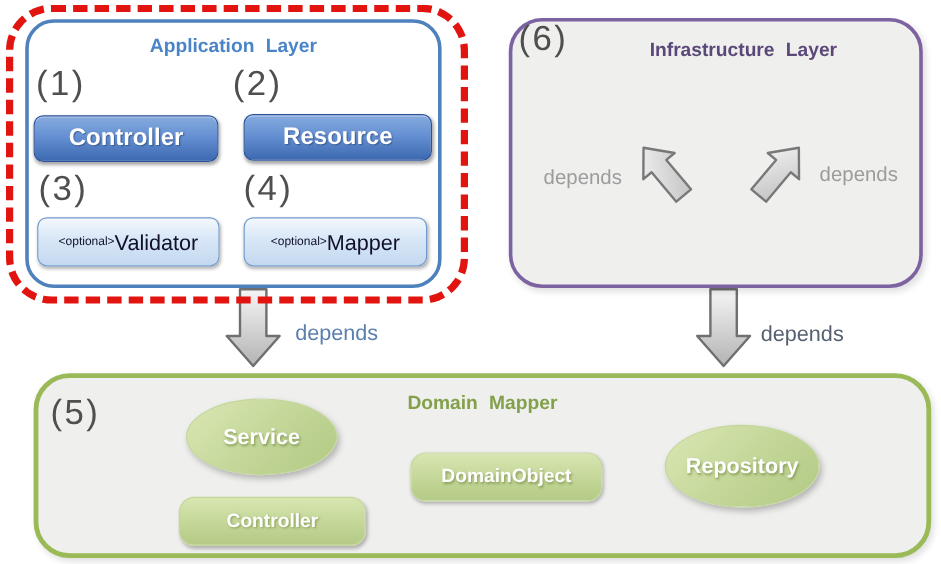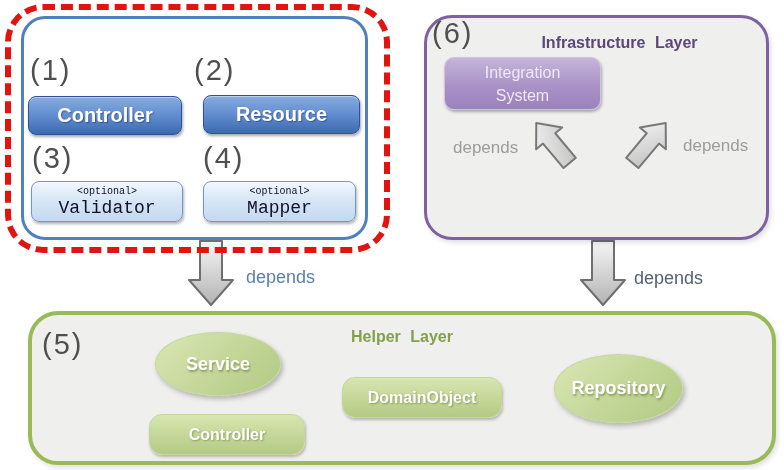--- a/index.html
+++ b/index.html
@@ -39,24 +39,24 @@
   
   .blue-btn{
     display:flex;align-items:center;justify-content:center;
     background:linear-gradient(180deg,#86abde 0%,#6590d2 45%,#3d69b1 100%);
     border:1px solid #2d549a;border-radius:8px;z-index:4;
     color:#ffffff;font-weight:bold;font-size:20px;
     text-shadow:1px 1px 1px rgba(20,40,80,0.45);
     box-shadow:1px 2px 3px rgba(0,0,0,0.35), inset 0 1px 0 rgba(255,255,255,0.45);
   }
   .opt-btn{
-    display:flex;flex-direction:column;align-items:center;justify-content:center;
+    display:flex;flex-direction:row;align-items:center;justify-content:center;
     background:linear-gradient(180deg,#f4f8fd 0%,#dae8f7 40%,#c3d8f0 100%);
     border:1px solid #6f99cc;border-radius:8px;z-index:4;
-    color:#10102c;box-shadow:1px 2px 3px rgba(0,0,0,0.3);font-family:Liberation Mono, monospace;
+    color:#10102c;box-shadow:1px 2px 3px rgba(0,0,0,0.3);
   }
   .opt-btn .opt-tag{font-size:10px;line-height:12px;}
   .opt-btn .opt-label{font-size:18px;line-height:20px;}
 
   
   .purple-box{
     display:flex;align-items:center;justify-content:center;text-align:center;
     background:linear-gradient(180deg,#c4b5d8 0%,#a992c6 55%,#9a82bc 100%);
     border:1px solid #cfc4df;border-radius:10px;z-index:4;
     color:#efe9f5;font-size:17px;
@@ -113,20 +113,21 @@
       </linearGradient>
     </defs>
     <path d="M13 1 L35 1 L35 40 L46 40 L24 65 L2 40 L13 40 Z" fill="url(#gd2)" stroke="#6f6f6f" stroke-width="2" stroke-linejoin="round"></path>
   </svg>
 
   <div class="abs dep-label dep-blue" style="left:246px;top:267px;">depends</div>
   <div class="abs dep-label dep-dark" style="left:634px;top:268px;">depends</div>
 
   <div class="abs red-dashed" style="left:5px;top:4px;width:373px;height:237px;"></div>
   <div class="abs app-box" style="left:21px;top:16px;width:341px;height:218px;"></div>
+  <div class="abs layer-title app-title" style="left:21px;top:30px;width:347px;">Application Layer</div>
 
   <div class="abs num" style="left:30px;top:55px;">(1)</div>
   <div class="abs num" style="left:194px;top:55px;">(2)</div>
   <div class="abs blue-btn" style="left:28px;top:96px;width:152px;height:37px;">Controller</div>
   <div class="abs blue-btn" style="left:203px;top:95px;width:155px;height:37px;">Resource</div>
 
   <div class="abs num" style="left:32px;top:143px;">(3)</div>
   <div class="abs num" style="left:203px;top:143px;">(4)</div>
 
   <div class="abs opt-btn" style="left:31px;top:181px;width:150px;height:39px;">
@@ -135,22 +136,20 @@
   </div>
   <div class="abs opt-btn" style="left:203px;top:181px;width:151px;height:39px;">
     <span class="opt-tag">&lt;optional&gt;</span>
     <span class="opt-label">Mapper</span>
   </div>
 
   <div class="abs infra-box" style="left:424px;top:15px;width:339px;height:219px;"></div>
   <div class="abs num" style="left:432px;top:18px;">(6)</div>
   <div class="abs layer-title infra-title" style="left:436px;top:34px;width:345px;padding-left:11px;">Infrastructure Layer</div>
 
-  <div class="abs purple-box pre-line" style="left:444px;top:57px;width:155px;height:51px;">Integration
-System</div>
 
   <svg class="abs infra-arrow" style="left:522px;top:114px;" width="62" height="58" viewBox="0 0 62 58">
     <defs>
       <linearGradient id="gu1" x1="0" y1="0" x2="1" y2="1">
         <stop offset="0" stop-color="#f7f7f7"></stop>
           <stop offset="1" stop-color="#bdbdbd"></stop>
       </linearGradient>
     </defs>
     <g transform="rotate(-40 31 29)">
       <path d="M31 3 L48 23 L39 23 L39 55 L23 55 L23 23 L14 23 Z" fill="url(#gu1)" stroke="#787878" stroke-width="2" stroke-linejoin="round"></path>
@@ -166,20 +165,20 @@
     <g transform="rotate(40 31 29)">
       <path d="M31 3 L48 23 L39 23 L39 55 L23 55 L23 23 L14 23 Z" fill="url(#gu2)" stroke="#787878" stroke-width="2" stroke-linejoin="round"></path>
     </g>
   </svg>
 
   <div class="abs dep-label dep-gray" style="left:453px;top:138px;">depends</div>
   <div class="abs dep-label dep-gray" style="left:683px;top:136px;">depends</div>
 
   <div class="abs domain-box" style="left:28px;top:311px;width:740px;height:146px;"></div>
   <div class="abs num" style="left:42px;top:329px;">(5)</div>
-  <div class="abs layer-title domain-title" style="left:28px;top:328px;width:748px;">Helper Layer</div>
+  <div class="abs layer-title domain-title" style="left:28px;top:328px;width:748px;">Domain Mapper</div>
 
   <div class="abs green-ellipse" style="left:155px;top:332px;width:124px;height:62px;">Service</div>
   <div class="abs green-rect" style="left:149px;top:414px;width:154px;height:39px;">Controller</div>
   <div class="abs green-rect" style="left:342px;top:377px;width:158px;height:39px;">DomainObject</div>
   <div class="abs green-ellipse" style="left:554px;top:354px;width:127px;height:67px;">Repository</div>
 
 </div>
 
 </body></html>

